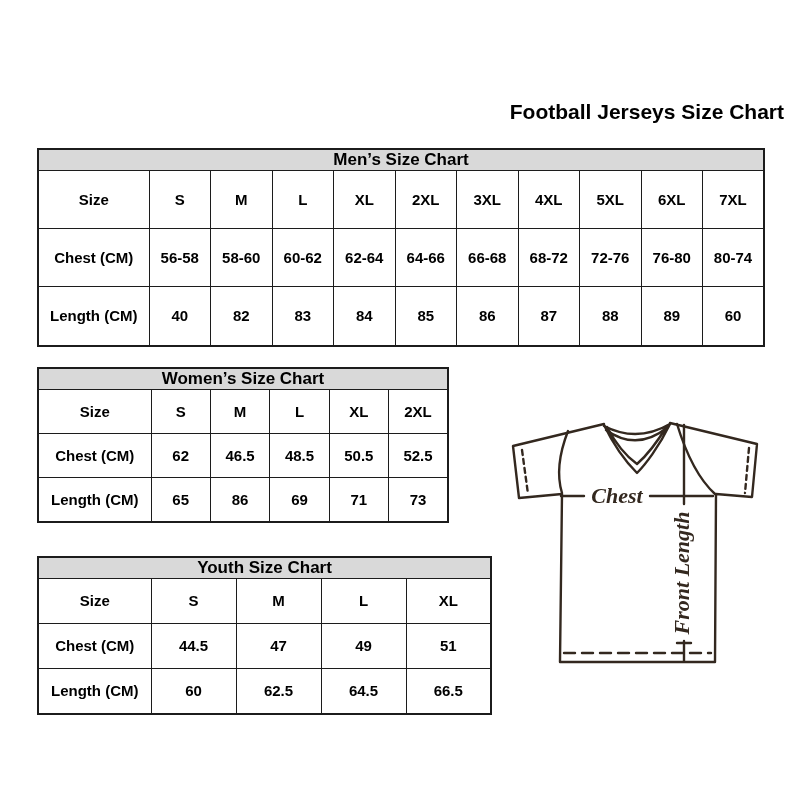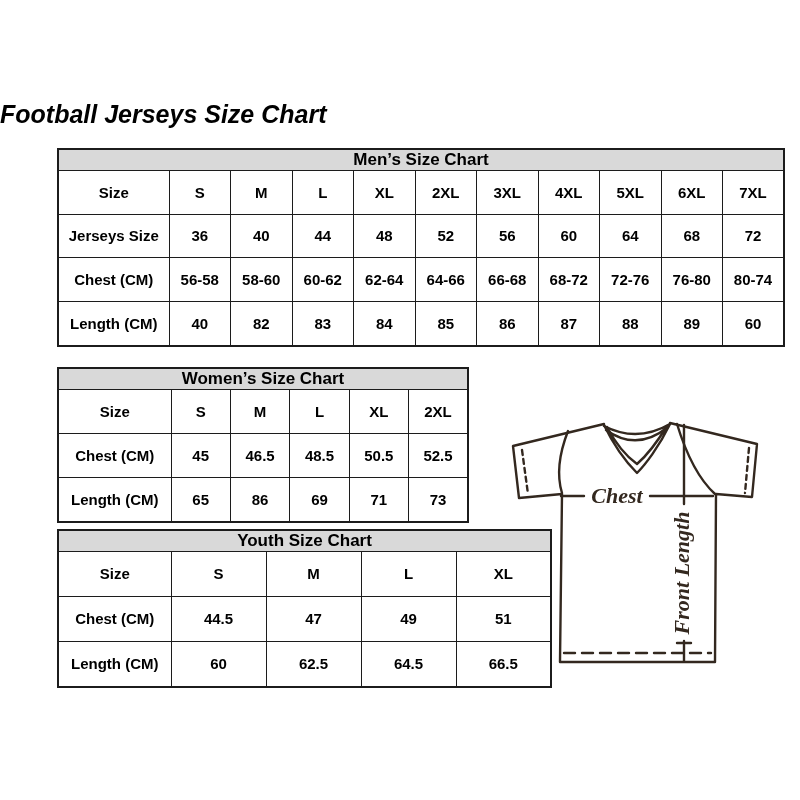--- a/index.html
+++ b/index.html
@@ -2,36 +2,36 @@
 <html><head>
 <meta charset="utf-8">
 <style>
   html,body{margin:0;padding:0}
   body{
     width:800px;height:800px;position:relative;overflow:hidden;
     background:#ffffff;color:#000;
     font-family:"Liberation Sans", sans-serif;
   }
   .title{
-    position:absolute;top:100px;left:0;width:784px;text-align:left;
-    font-size:25px;font-weight:700;font-style:italic;
+    position:absolute;top:100px;left:0;width:784px;text-align:right;
+    font-size:21px;font-weight:700;
   }
   table{
     position:absolute;border-collapse:collapse;table-layout:fixed;
-    border:2px solid #1c1c1c;background:#fff;margin-left:20px;
+    border:2px solid #1c1c1c;background:#fff;
   }
   th,td{
     border:1px solid #1c1c1c;text-align:center;vertical-align:middle;
     font-weight:700;font-size:15px;padding:0;color:#000;background:#fff;
     overflow:hidden;white-space:nowrap;
   }
   thead th.banner{background:#d9d9d9;font-size:17px}
   #men-table{left:37px;top:148px;width:728px;height:199px}
   #women-table{left:37px;top:367px;width:412px;height:156px}
-  #youth-table{left:37px;top:529px;width:495px;height:159px}
+  #youth-table{left:37px;top:556px;width:455px;height:159px}
   #jersey{position:absolute;left:500px;top:400px}
   .jlabel{
     font-family:"Liberation Serif", serif;
     font-style:italic;font-weight:700;font-size:22px;fill:#33281f;
   }
 </style>
 </head>
 <body>
 
 <div class="page">
@@ -54,33 +54,20 @@
           <th>S</th>
           <th>M</th>
           <th>L</th>
           <th>XL</th>
           <th>2XL</th>
           <th>3XL</th>
           <th>4XL</th>
           <th>5XL</th>
           <th>6XL</th>
           <th>7XL</th>
-        </tr>
-        <tr>
-          <th>Jerseys Size</th>
-          <td>36</td>
-          <td>40</td>
-          <td>44</td>
-          <td>48</td>
-          <td>52</td>
-          <td>56</td>
-          <td>60</td>
-          <td>64</td>
-          <td>68</td>
-          <td>72</td>
         </tr>
         <tr>
           <th>Chest (CM)</th>
           <td>56-58</td>
           <td>58-60</td>
           <td>60-62</td>
           <td>62-64</td>
           <td>64-66</td>
           <td>66-68</td>
           <td>68-72</td>
@@ -118,21 +105,21 @@
         <tr>
           <th>Size</th>
           <th>S</th>
           <th>M</th>
           <th>L</th>
           <th>XL</th>
           <th>2XL</th>
         </tr>
         <tr>
           <th>Chest (CM)</th>
-          <td>45</td>
+          <td>62</td>
           <td>46.5</td>
           <td>48.5</td>
           <td>50.5</td>
           <td>52.5</td>
         </tr>
         <tr>
           <th>Length (CM)</th>
           <td>65</td>
           <td>86</td>
           <td>69</td>

